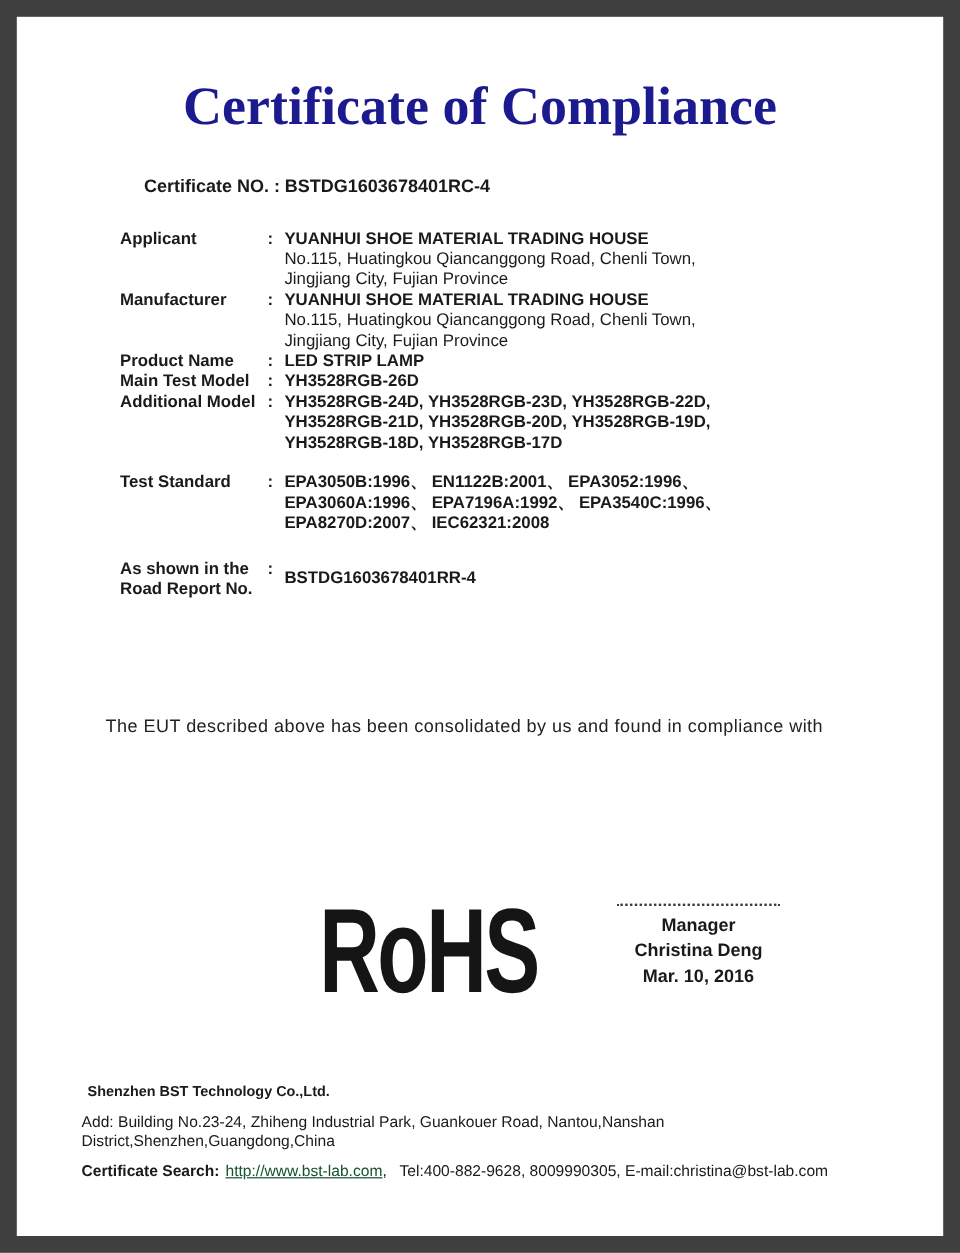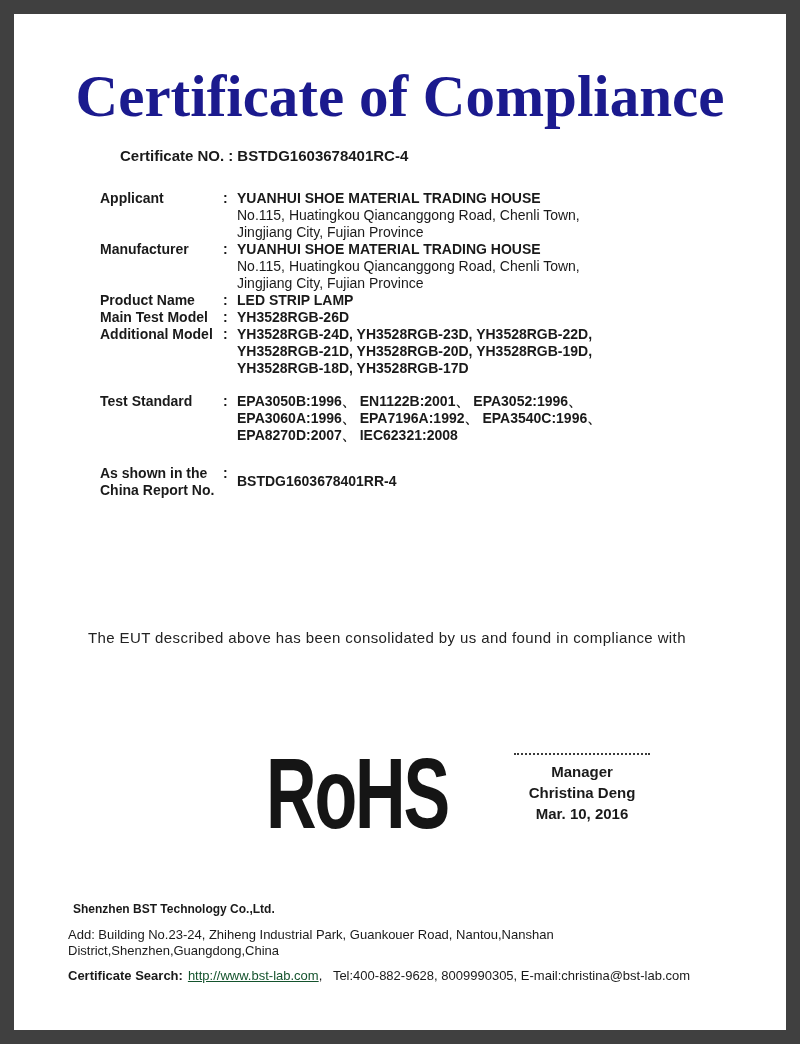--- a/index.html
+++ b/index.html
@@ -4,32 +4,32 @@
 <style>
   html,body{margin:0;padding:0;}
   body{width:800px;height:1044px;background:#404040;position:relative;overflow:hidden;}
   .page{
     position:absolute;left:14px;top:14px;width:772px;height:1016px;
     background:#ffffff;font-family:"Liberation Sans",sans-serif;color:#1a1a1a;
     overflow:hidden;
   }
   .title{
     position:absolute;top:48px;left:0;width:100%;margin:0;text-align:center;
-    font-family:"Liberation Serif",serif;font-weight:700;font-size:59px;color:#1b1a8e;
+    font-family:"Liberation Serif",serif;font-weight:700;font-size:45px;color:#1b1a8e;
   }
   .certno-row{position:absolute;top:133px;left:106px;font-weight:700;font-size:15px;}
   .certno-label{margin-right:4px;}
   .fields{position:absolute;top:176px;left:86px;right:34px;font-size:14px;line-height:17px;}
   .row{display:grid;grid-template-columns:123px 14px 1fr;}
   .flabel,.fcolon{font-weight:700;}
   .b{font-weight:700;}
   .gap16{margin-top:16px;}
   .gap21{margin-top:21px;}
   .report-value{margin-top:8px;font-weight:700;}
-  .statement{position:absolute;left:74px;top:577px;font-size:15px;line-height:30px;letter-spacing:0.4px;color:#222;margin-top:32px;}
+  .statement{position:absolute;left:74px;top:577px;font-size:15px;line-height:30px;letter-spacing:0.4px;color:#222;}
   .rohs{
     position:absolute;left:252px;top:729px;line-height:1;
     font-size:100px;font-weight:800;letter-spacing:-3px;color:#151515;
     transform:scaleX(0.70);transform-origin:0 0;white-space:nowrap;
   }
   .signature{position:absolute;left:488px;top:739px;width:160px;text-align:center;font-weight:700;font-size:15px;line-height:21px;}
   .sig-line{width:136px;margin:0 auto 6px;border-top:2px dotted #3a3a3a;height:0;}
   .footer{position:absolute;left:54px;top:885px;right:24px;font-size:13px;line-height:16px;}
   .footer-company{font-size:12px;font-weight:700;margin-left:5px;margin-bottom:8px;line-height:20px;}
   .footer-address{margin-bottom:9px;}
@@ -98,21 +98,21 @@
       <div class="fvalue">
         <div class="b">EPA3050B:1996、 EN1122B:2001、 EPA3052:1996、</div>
         <div class="b">EPA3060A:1996、 EPA7196A:1992、 EPA3540C:1996、</div>
         <div class="b">EPA8270D:2007、 IEC62321:2008</div>
       </div>
     </div>
 
     <div class="row gap21">
       <div class="flabel">
         <div>As shown in the</div>
-        <div>China Report No.</div>
+        <div>Road Report No.</div>
       </div>
       <div class="fcolon">:</div>
       <div class="fvalue">
         <div class="report-value">BSTDG1603678401RR-4</div>
       </div>
     </div>
 
   </div>
 
   <div class="statement">

